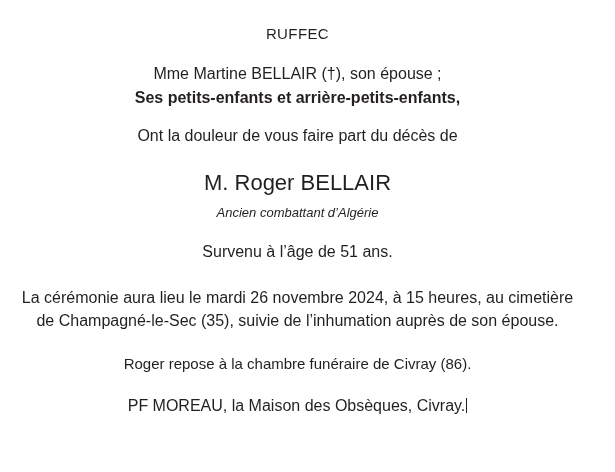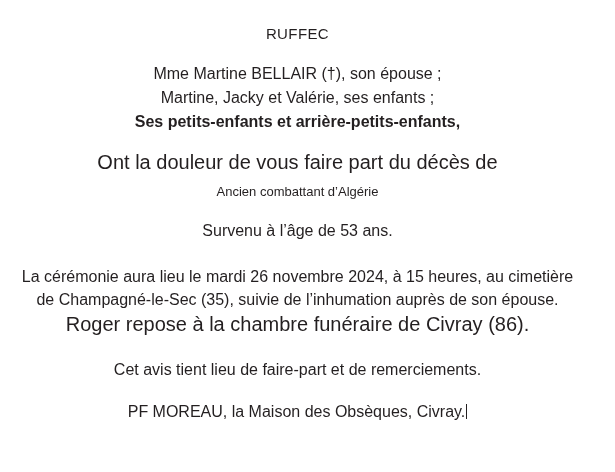--- a/index.html
+++ b/index.html
@@ -37,46 +37,48 @@
   }
   .family {
     font-size: 16px;
     margin-bottom: 3px;
   }
   .family.last {
     margin-bottom: 0;
     font-weight: bold;
   }
   .announce {
-    font-size: 20px;
+    font-size: 16px;
     margin-top: 17px;
     margin-bottom: 0;
   }
   .deceased-name {
     font-size: 22px;
     margin-top: 22px;
     margin-bottom: 0;
   }
   .deceased-title {
     font-size: 13px;
     margin-top: 7px;
+    font-style: italic;
   }
   .age {
     font-size: 16px;
     margin-top: 20px;
   }
   .ceremony {
     font-size: 16px;
     margin-top: 25px;
     line-height: 1.42;
     padding: 0 2px;
     text-align: center;
   }
   .repose {
-    font-size: 20px;
+    font-size: 15px;
+    margin-top: 21px;
   }
   .thanks {
     font-size: 16px;
     margin-top: 21px;
   }
   .funeral-home {
     font-size: 16px;
     margin-top: 21px;
     position: relative;
   }
@@ -90,31 +92,30 @@
   }
 </style>
 </head>
 <body>
 
 <div class="notice">
 
   <div class="line locality">RUFFEC</div>
 
   <div class="line family">Mme Martine BELLAIR (†), son épouse ;</div>
-  <div class="line family">Martine, Jacky et Valérie, ses enfants ;</div>
   <div class="line family last">Ses petits-enfants et arrière-petits-enfants,</div>
 
   <div class="line announce">Ont la douleur de vous faire part du décès de</div>
 
+  <div class="line deceased-name">M. Roger BELLAIR</div>
   <div class="line deceased-title">Ancien combattant d’Algérie</div>
 
-  <div class="line age">Survenu à l’âge de 53 ans.</div>
+  <div class="line age">Survenu à l’âge de 51 ans.</div>
 
   <div class="line ceremony">La cérémonie aura lieu le mardi 26 novembre 2024, à 15 heures, au cimetière</div>
   <div class="line ceremony" style="margin-top:0;">de Champagné-le-Sec (35), suivie de l’inhumation auprès de son épouse.</div>
 
   <div class="line repose">Roger repose à la chambre funéraire de Civray (86).</div>
 
-  <div class="line thanks">Cet avis tient lieu de faire-part et de remerciements.</div>
 
   <div class="line funeral-home"><span>PF MOREAU, la Maison des Obsèques, Civray.</span><span class="caret"></span></div>
 
 </div>
 
 </body></html>

